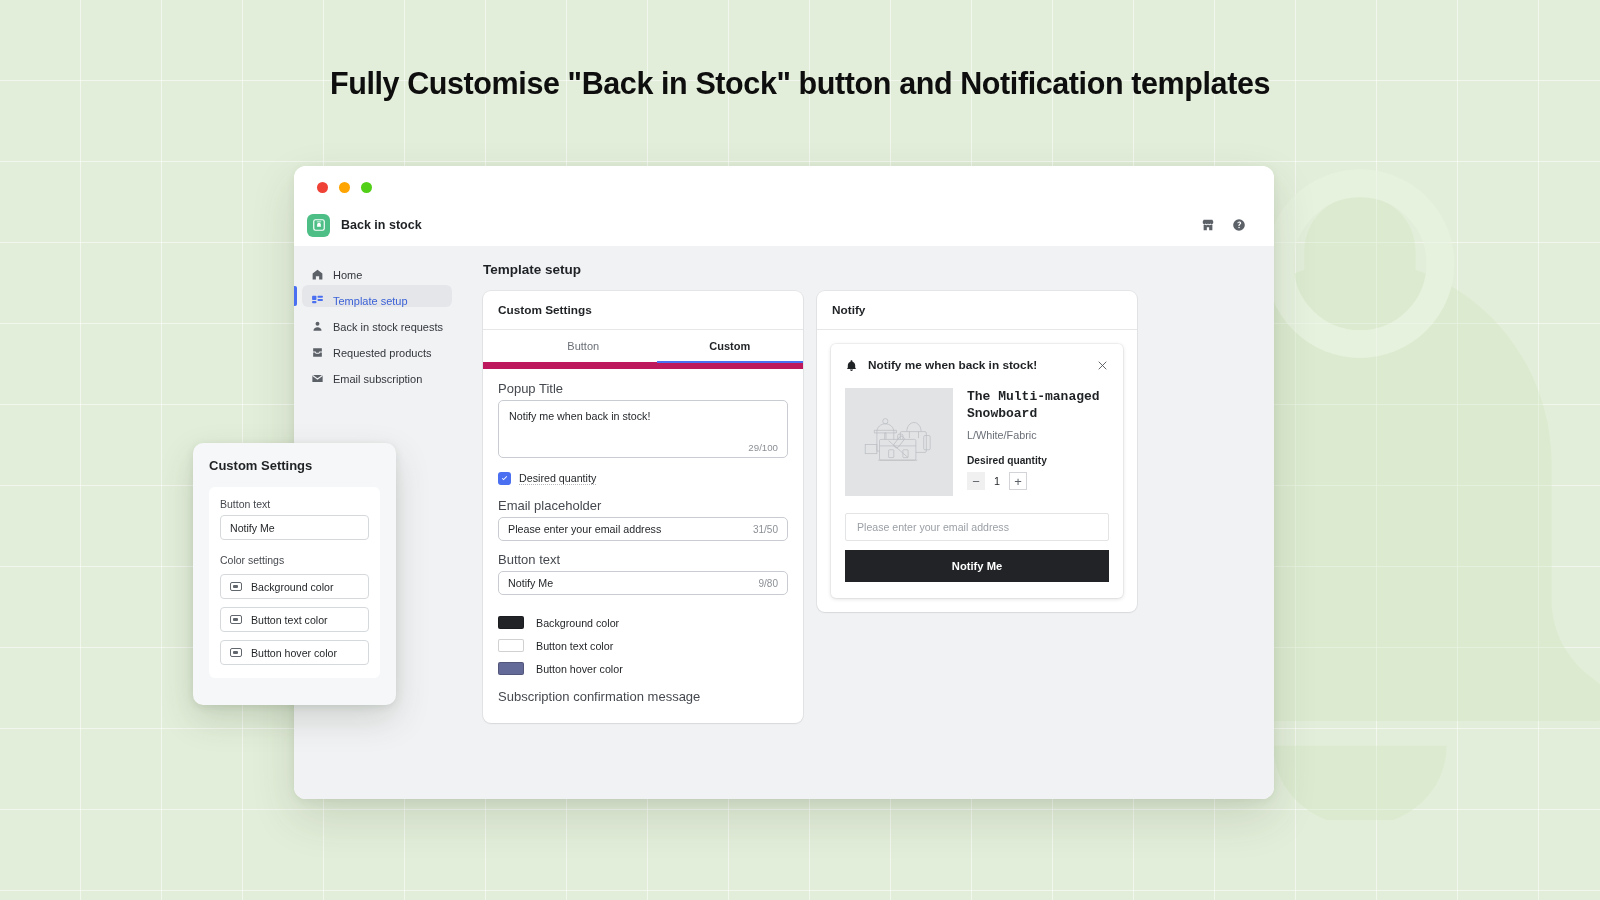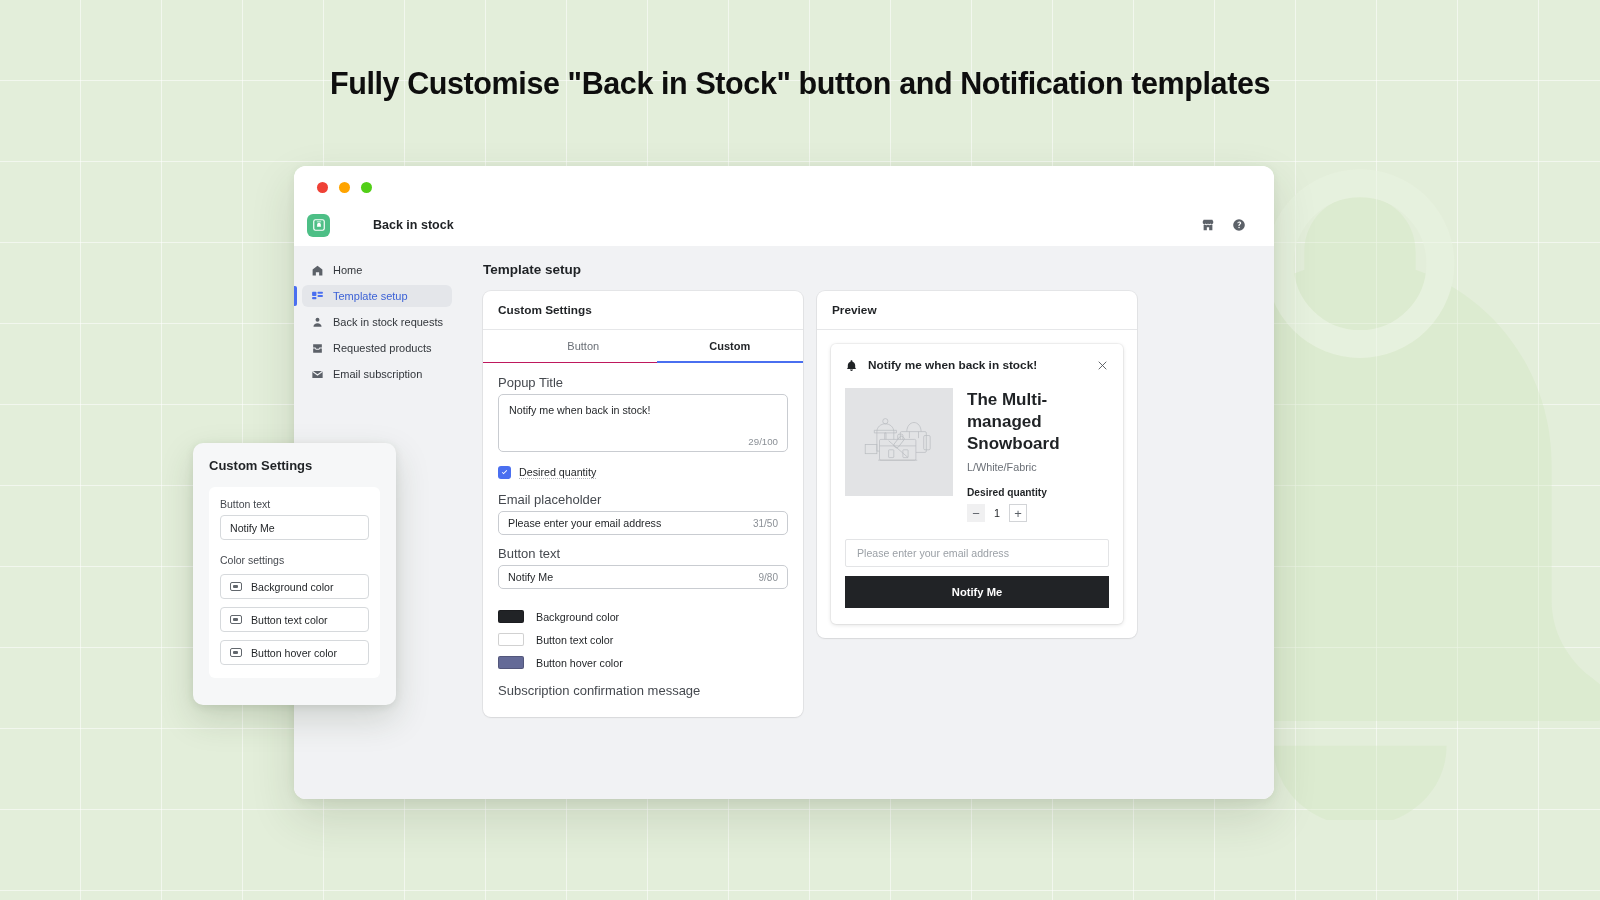--- a/index.html
+++ b/index.html
@@ -54,21 +54,20 @@
   .dot { position: absolute; top: 16px; width: 11px; height: 11px; border-radius: 50%; }
   .dot.red { left: 23px; background: #ef4136; }
   .dot.amber { left: 45px; background: #ffa400; }
   .dot.green { left: 67px; background: #52cf17; }
 
   
   #appbar {
     height: 42px; background: #fff;
     display: flex; align-items: center;
     padding: 0 28px 0 13px;
-    gap: 32px;
   }
   #app-logo {
     width: 23px; height: 23px; border-radius: 6px;
     background: #4dbf86;
     display: flex; align-items: center; justify-content: center;
     flex: none;
   }
   #app-logo svg { width: 14px; height: 14px; display: block; }
   #app-title { font-size: 12.5px; font-weight: 700; color: #1f2225; margin-left: 11px; }
   #appbar-right { margin-left: auto; display: flex; align-items: center; gap: 17px; }
@@ -77,21 +76,21 @@
   
   #appbody { display: flex; height: 553px; }
 
   
   #sidebar {
     width: 166px; background: #f1f2f4;
     padding-top: 13px; flex: none;
   }
   .nav-item {
     position: relative;
-    display: flex; align-items: center;
+    display: flex; align-items: flex-end;
     height: 22px;
     margin: 0 8px 4px 8px;
     padding-left: 9px;
     border-radius: 6px;
     font-size: 11px;
     color: #32363b;
     cursor: pointer;
   }
   .nav-item .nav-ico { width: 13px; height: 13px; flex: none; display: block; }
   .nav-item .nav-ico svg { width: 13px; height: 13px; display: block; fill: #5c6168; }
@@ -107,21 +106,21 @@
   
   #main { flex: 1; background: #f1f2f4; padding: 16px 17px 0 23px; overflow: hidden; }
   #page-title { font-size: 13.5px; font-weight: 700; color: #1f2225; margin-bottom: 14px; }
   #panels { display: flex; gap: 14px; align-items: flex-start; }
 
   .card { background: #fff; border-radius: 8px; box-shadow: 0 0 0 1px rgba(0,0,0,.05), 0 1px 2px rgba(0,0,0,.06); }
   .card-head { padding: 12px 15px; font-size: 11.8px; font-weight: 700; color: #1f2225; border-bottom: 1px solid #e6e7e9; }
 
   
   #settings-card { width: 320px; }
-  #tabs { display: flex; border-bottom: 1px solid #be185d; padding-left: 27px; }
+  #tabs { display: flex; border-bottom: 7px solid #be185d; padding-left: 27px; }
   .tab {
     flex: 1; text-align: center;
     padding: 10px 0 9px;
     font-size: 11px; color: #6a6f76;
     cursor: pointer;
     border-bottom: 2px solid transparent;
     margin-bottom: -1px;
   }
   .tab.active { color: #1f2225; font-weight: 600; border-bottom-color: #4a6ff0; }
   #settings-body { padding: 12px 15px 15px; }
@@ -176,21 +175,21 @@
   #popup-head .bell { width: 13px; height: 13px; flex: none; }
   #popup-head .bell svg { width: 13px; height: 13px; display: block; fill: #1f2225; }
   #popup-title-txt { font-size: 11.8px; font-weight: 600; color: #1f2225; margin-left: 10px; }
   #popup-close { margin-left: auto; width: 13px; height: 13px; cursor: pointer; }
   #popup-close svg { width: 13px; height: 13px; display: block; stroke: #4b4f55; stroke-width: 1.6; fill: none; }
 
   #product { display: flex; gap: 14px; }
   #product-img { width: 108px; height: 108px; background: #e2e3e5; flex: none; display: flex; align-items: center; justify-content: center; }
   #product-img svg { width: 78px; height: 60px; display: block; }
   #product-info { padding-top: 1px; }
-  #product-name { font-size: 17px; font-weight: 600; color: #1f2225; line-height: 1.28; }
+  #product-name { font-size: 13px; font-weight: 600; color: #1f2225; line-height: 1.28; font-family: Liberation Mono, monospace; }
   #product-variant { font-size: 10.8px; color: #6a6f76; margin-top: 7px; }
   #qty-label { font-size: 10.2px; font-weight: 600; color: #1f2225; margin-top: 14px; }
   #stepper { display: flex; align-items: center; margin-top: 6px; }
   .step-btn {
     width: 18px; height: 18px; display: flex; align-items: center; justify-content: center;
     font-size: 13px; color: #5c6168; cursor: pointer;
   }
   .step-btn.minus { background: #f0f0f1; }
   .step-btn.plus { border: 1px solid #d2d4d7; background: #fff; }
   #qty-val { font-size: 10.8px; color: #1f2225; padding: 0 9px; }
@@ -401,21 +400,21 @@
             </div>
 
             <div class="spacer-14"></div>
 
             <div class="field-label">Subscription confirmation message</div>
 
           </div>
         </div>
 
         <div class="card" id="preview-card">
-          <div class="card-head">Preview</div>
+          <div class="card-head">Notify</div>
           <div id="preview-body">
             <div id="popup">
 
               <div id="popup-head">
                 <span class="bell">
                   <svg viewBox="0 0 24 24">
                       <path d="M12 2.5c1 0 1.8.8 1.8 1.8v.6c3 .8 5 3.5 5 6.7v3.7c0 1 .5 2 1.3 2.6l.6.5H3.3l.6-.5c.8-.6 1.3-1.6 1.3-2.6v-3.7c0-3.2 2-5.9 5-6.7v-.6c0-1 .8-1.8 1.8-1.8z"></path>
                       <path d="M9.3 19.4h5.4c0 1.5-1.2 2.6-2.7 2.6s-2.7-1.1-2.7-2.6z"></path>
                     </svg>
                 </span>

